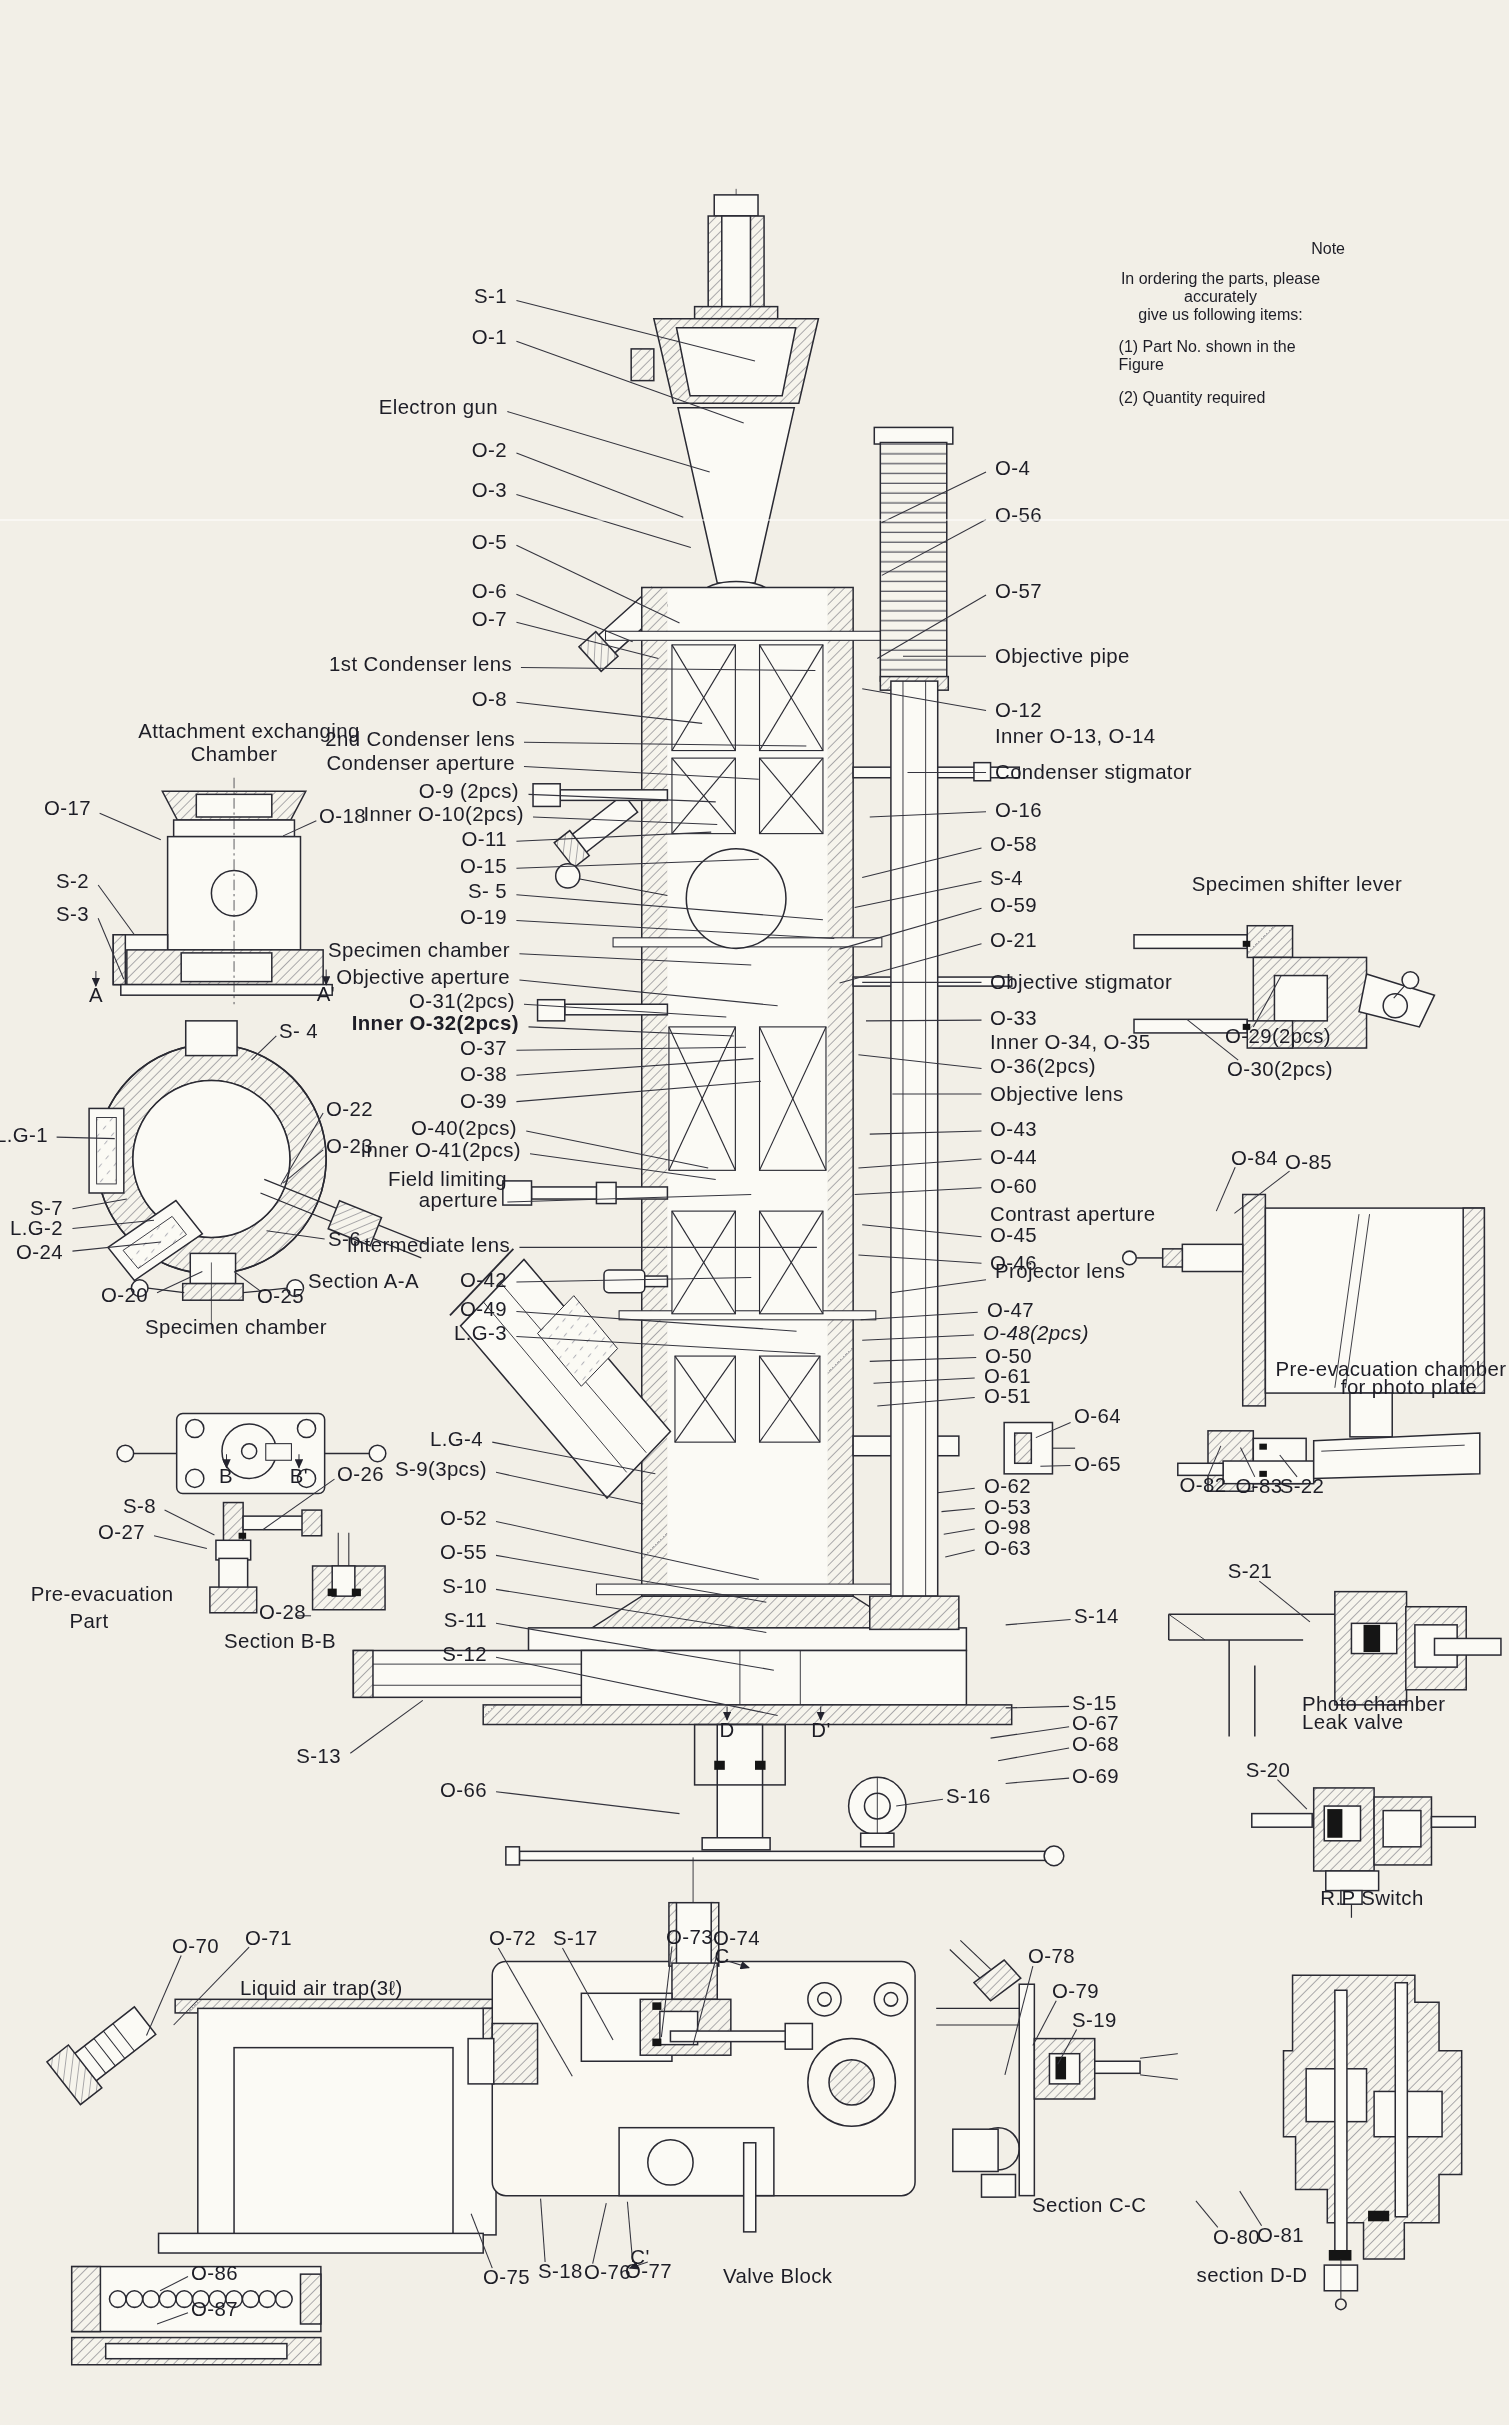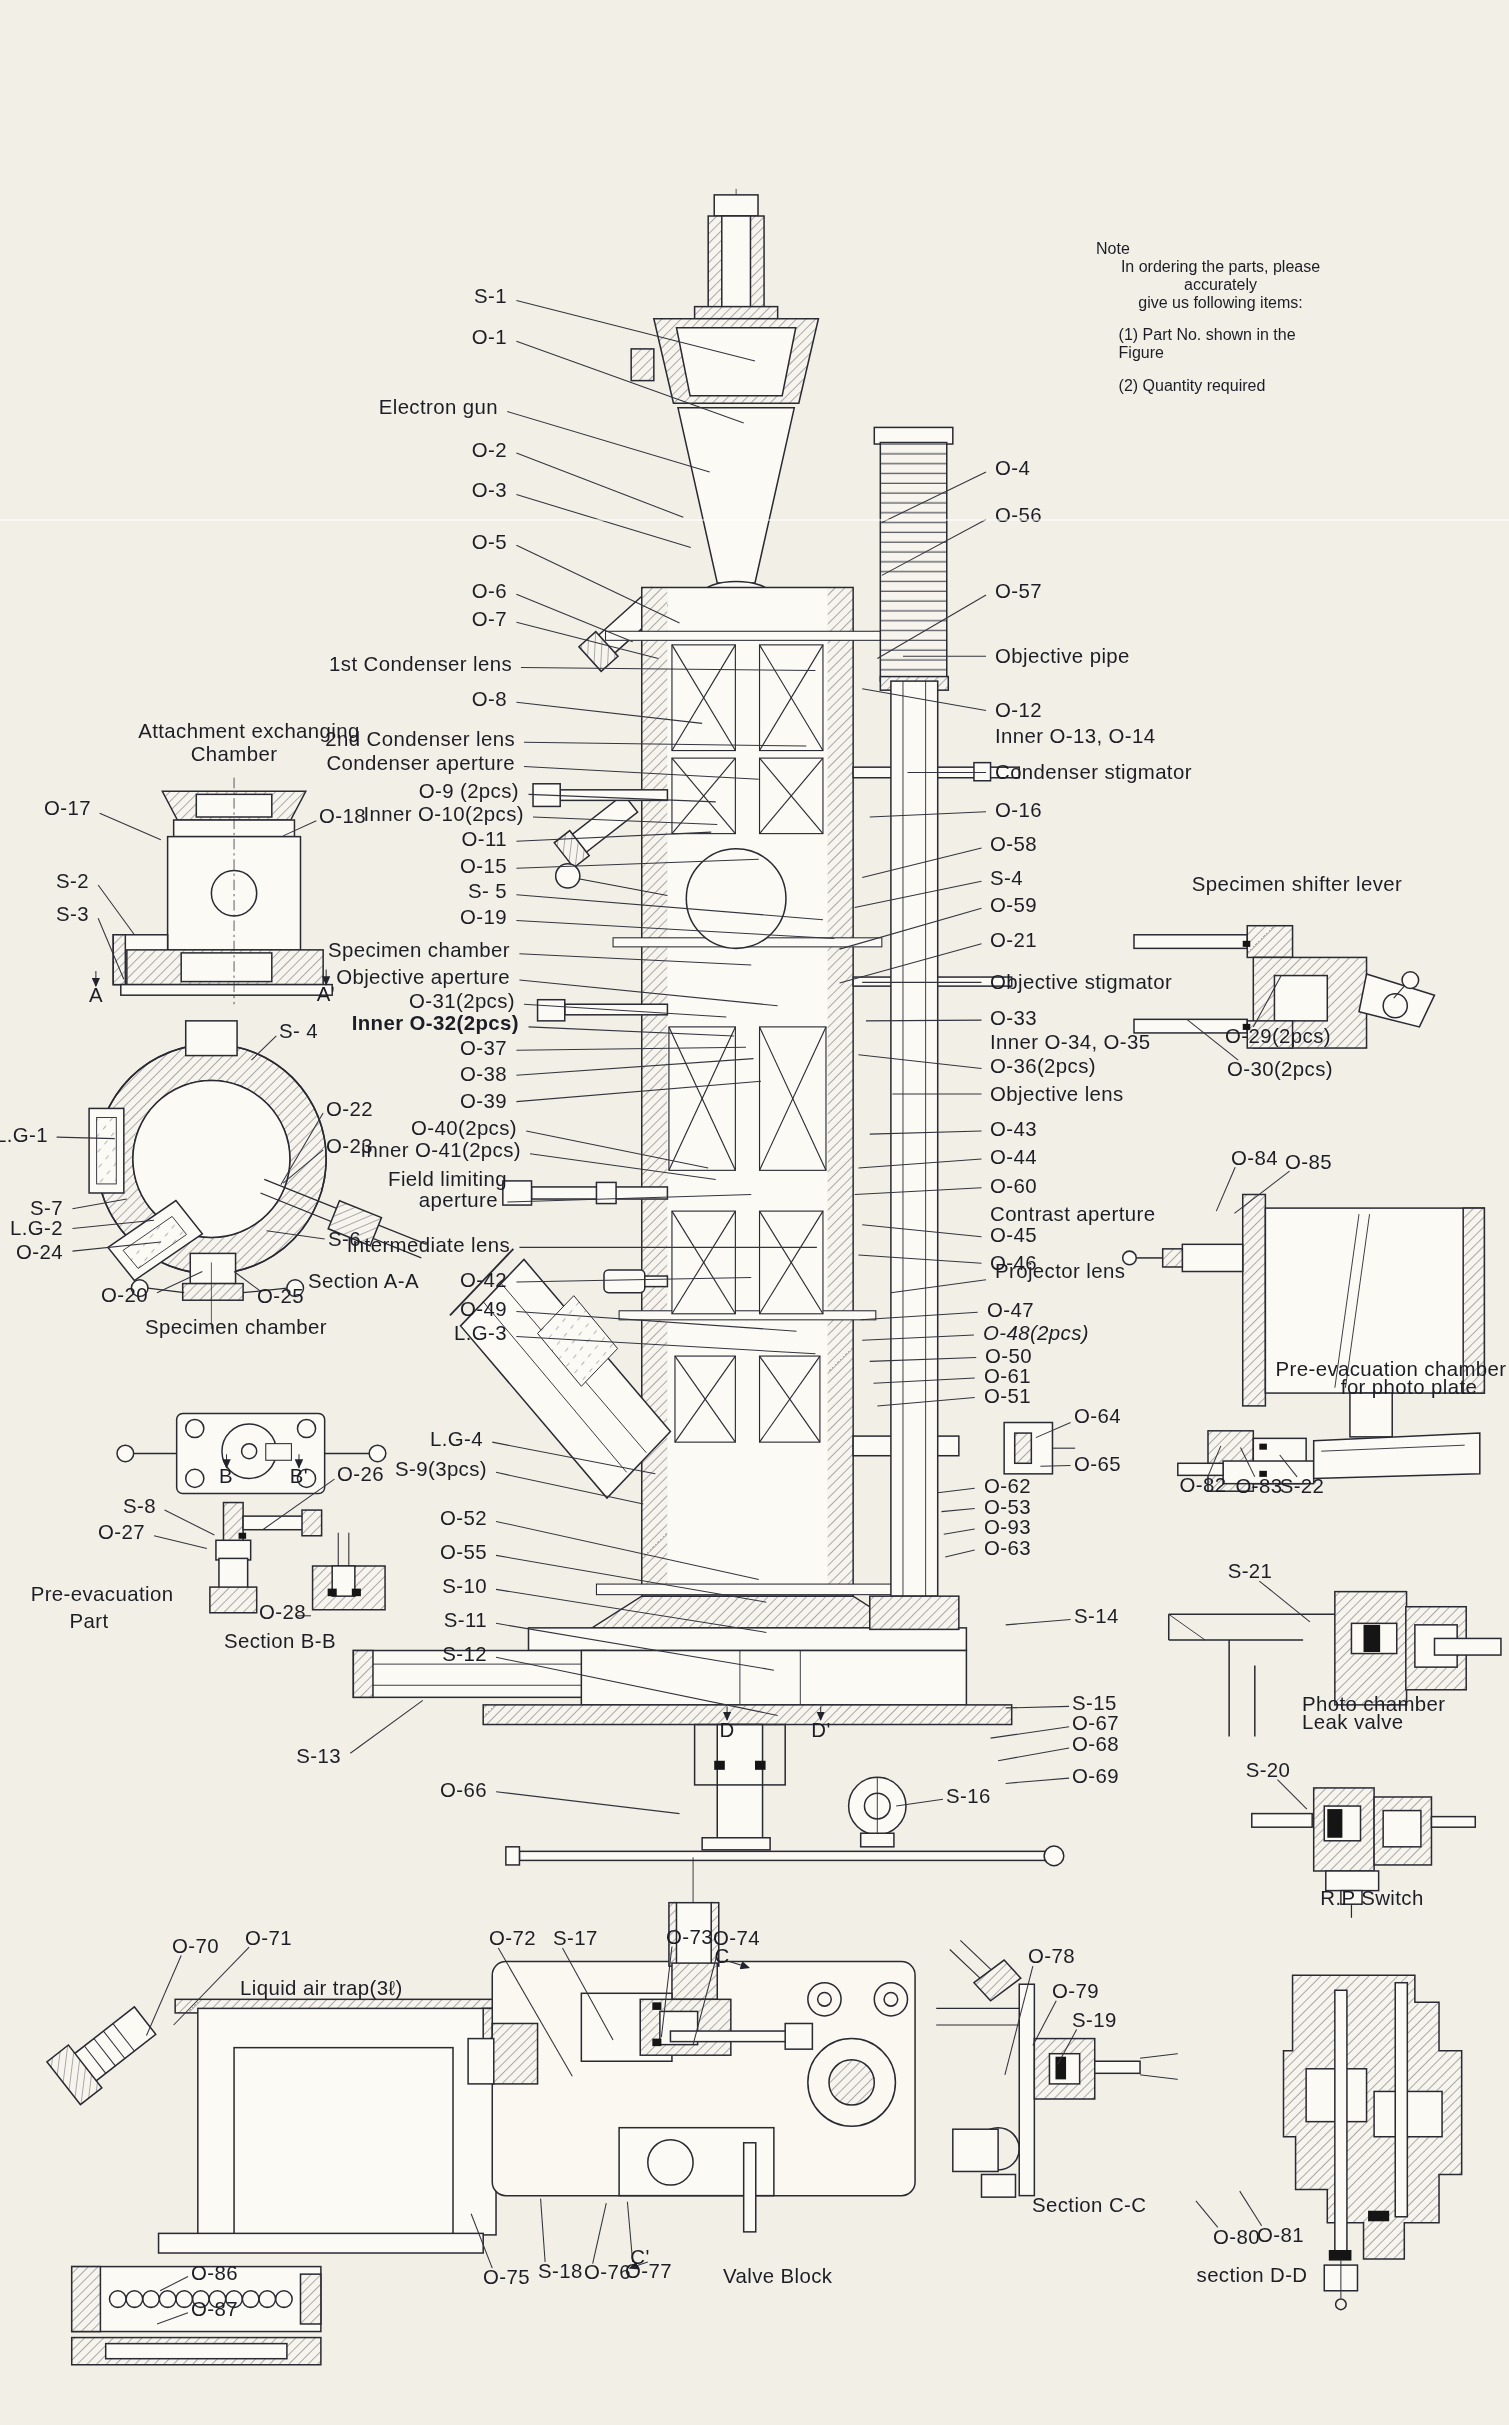--- a/index.html
+++ b/index.html
@@ -10,21 +10,21 @@
   #drawing,#leader-svg{position:absolute;left:0;top:0;}
   #leader-svg{pointer-events:none;}
   #leader-svg line{stroke:#34343e;stroke-width:1.4;}
   #callout-layer{position:absolute;left:0;top:0;width:100%;height:100%;}
   .callout{position:absolute;font-size:20.4px;line-height:22.6px;white-space:pre;letter-spacing:0.4px;}
   .a-end{transform:translateX(-100%);}
   .a-mid{transform:translateX(-50%);}
   .title{position:absolute;left:789px;top:12px;transform:translateX(-50%);
          font-size:35px;font-weight:bold;letter-spacing:0.8px;white-space:pre;}
   .note-block{position:absolute;left:1096px;top:240px;width:249px;font-size:16px;line-height:18px;}
-  .note-block .nb-head{text-align:left;}
+  .note-block .nb-head{text-align:right;margin-bottom:12px;}
   .note-block .nb-l1,.note-block .nb-l2{text-align:center;}
   .note-block .nb-l2{margin-bottom:13.6px;}
   .note-block .nb-i1{margin:0 0 15px 22.6px;}
   .note-block .nb-i2{margin-left:22.6px;}
   .nomen-block{position:absolute;left:1149px;top:467px;width:257px;font-size:16px;line-height:18px;}
   .nomen-block .nm-head{margin:0 0 16.6px 36px;}
   .nomen-row{display:flex;align-items:baseline;margin-bottom:15px;}
   .nomen-row .sym{width:32px;}
   .nomen-row .lead{width:30px;border-top:0.8px solid #b9b6ab;align-self:center;margin-right:4.5px;}
 </style>
@@ -619,21 +619,21 @@
       <div class="callout" style="left: 995px; top: 1260px;">Projector lens</div>
       <div class="callout" style="left: 987px; top: 1299px;">O-47</div>
       <div class="callout" style="left: 983px; top: 1322px; font-style: italic;">O-48(2pcs)</div>
       <div class="callout" style="left: 985px; top: 1345px;">O-50</div>
       <div class="callout" style="left: 984px; top: 1365px;">O-61</div>
       <div class="callout" style="left: 984px; top: 1385px;">O-51</div>
       <div class="callout" style="left: 1074px; top: 1405px;">O-64</div>
       <div class="callout" style="left: 1074px; top: 1453px;">O-65</div>
       <div class="callout" style="left: 984px; top: 1475px;">O-62</div>
       <div class="callout" style="left: 984px; top: 1496px;">O-53</div>
-      <div class="callout" style="left: 984px; top: 1516px;">O-93</div>
+      <div class="callout" style="left: 984px; top: 1516px;">O-98</div>
       <div class="callout" style="left: 984px; top: 1537px;">O-63</div>
       <div class="callout" style="left: 1074px; top: 1605px;">S-14</div>
       <div class="callout" style="left: 1072px; top: 1692px;">S-15</div>
       <div class="callout" style="left: 1072px; top: 1712px;">O-67</div>
       <div class="callout" style="left: 1072px; top: 1733px;">O-68</div>
       <div class="callout" style="left: 1072px; top: 1765px;">O-69</div>
       <div class="callout" style="left: 946px; top: 1785px;">S-16</div>
       <div class="callout a-mid" style="left: 249px; top: 720px;">Attachment exchanging</div>
       <div class="callout a-mid" style="left: 234px; top: 743px;">Chamber</div>
       <div class="callout a-end" style="left: 91px; top: 797px;">O-17</div>

